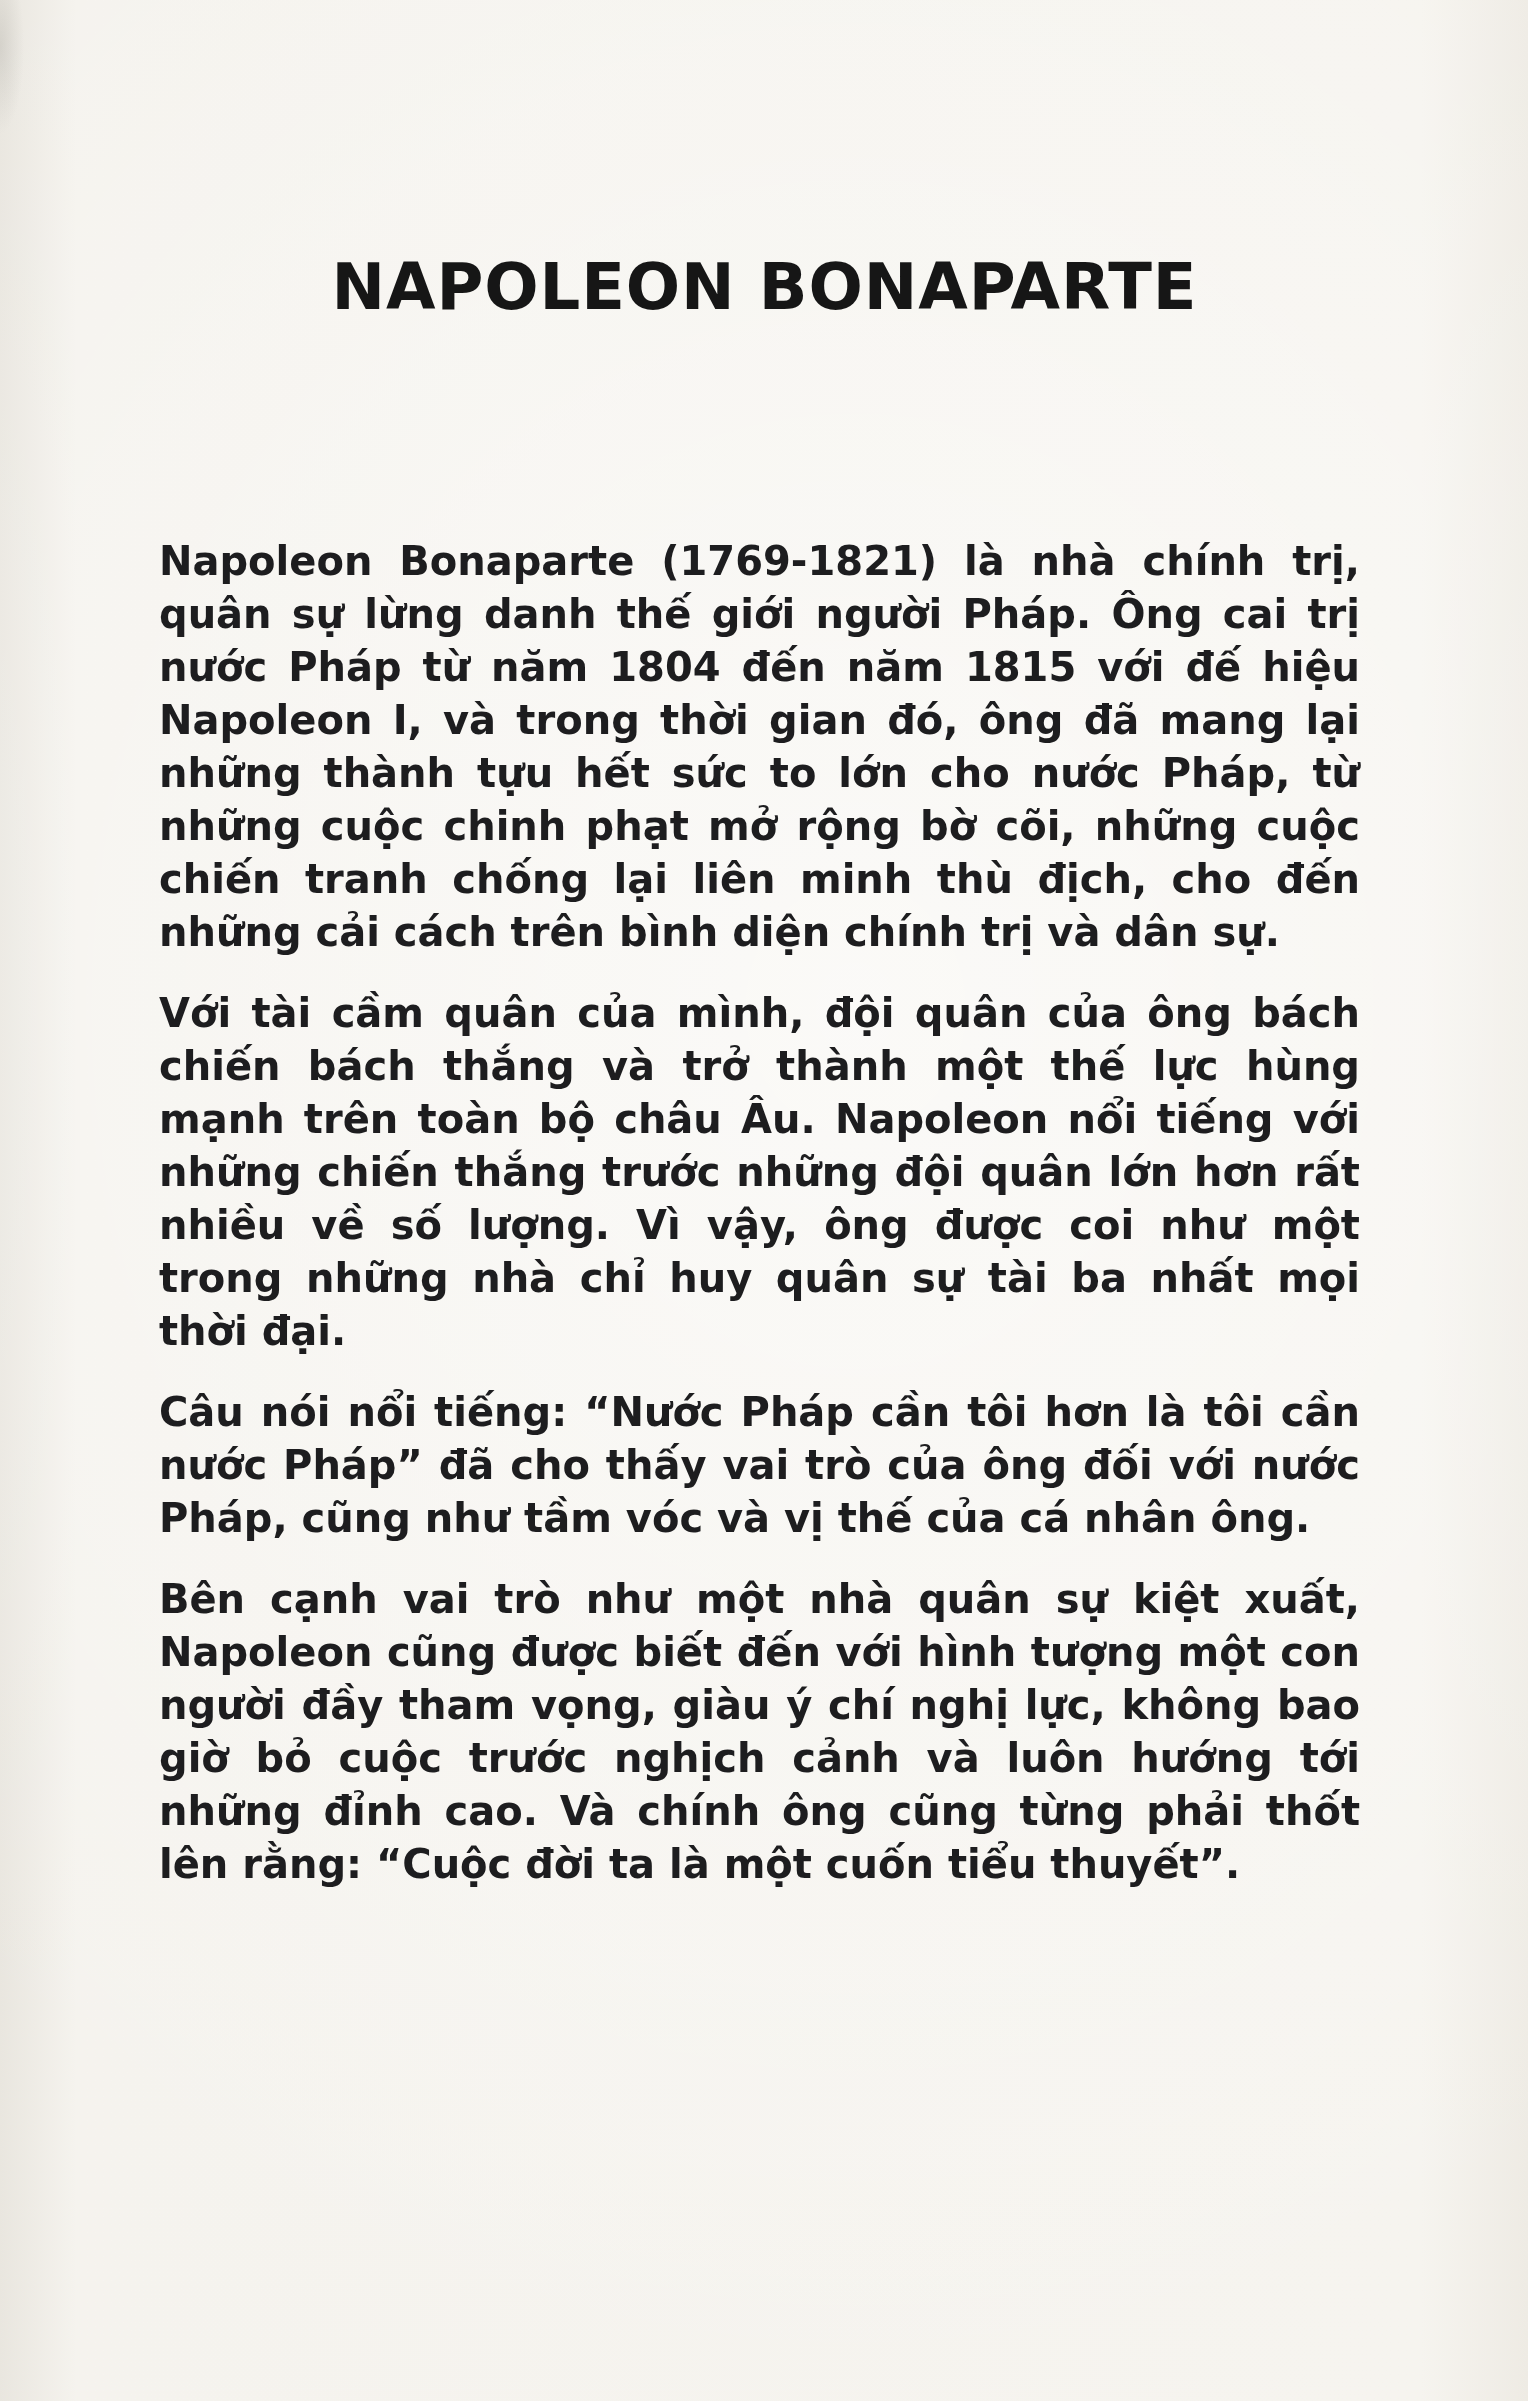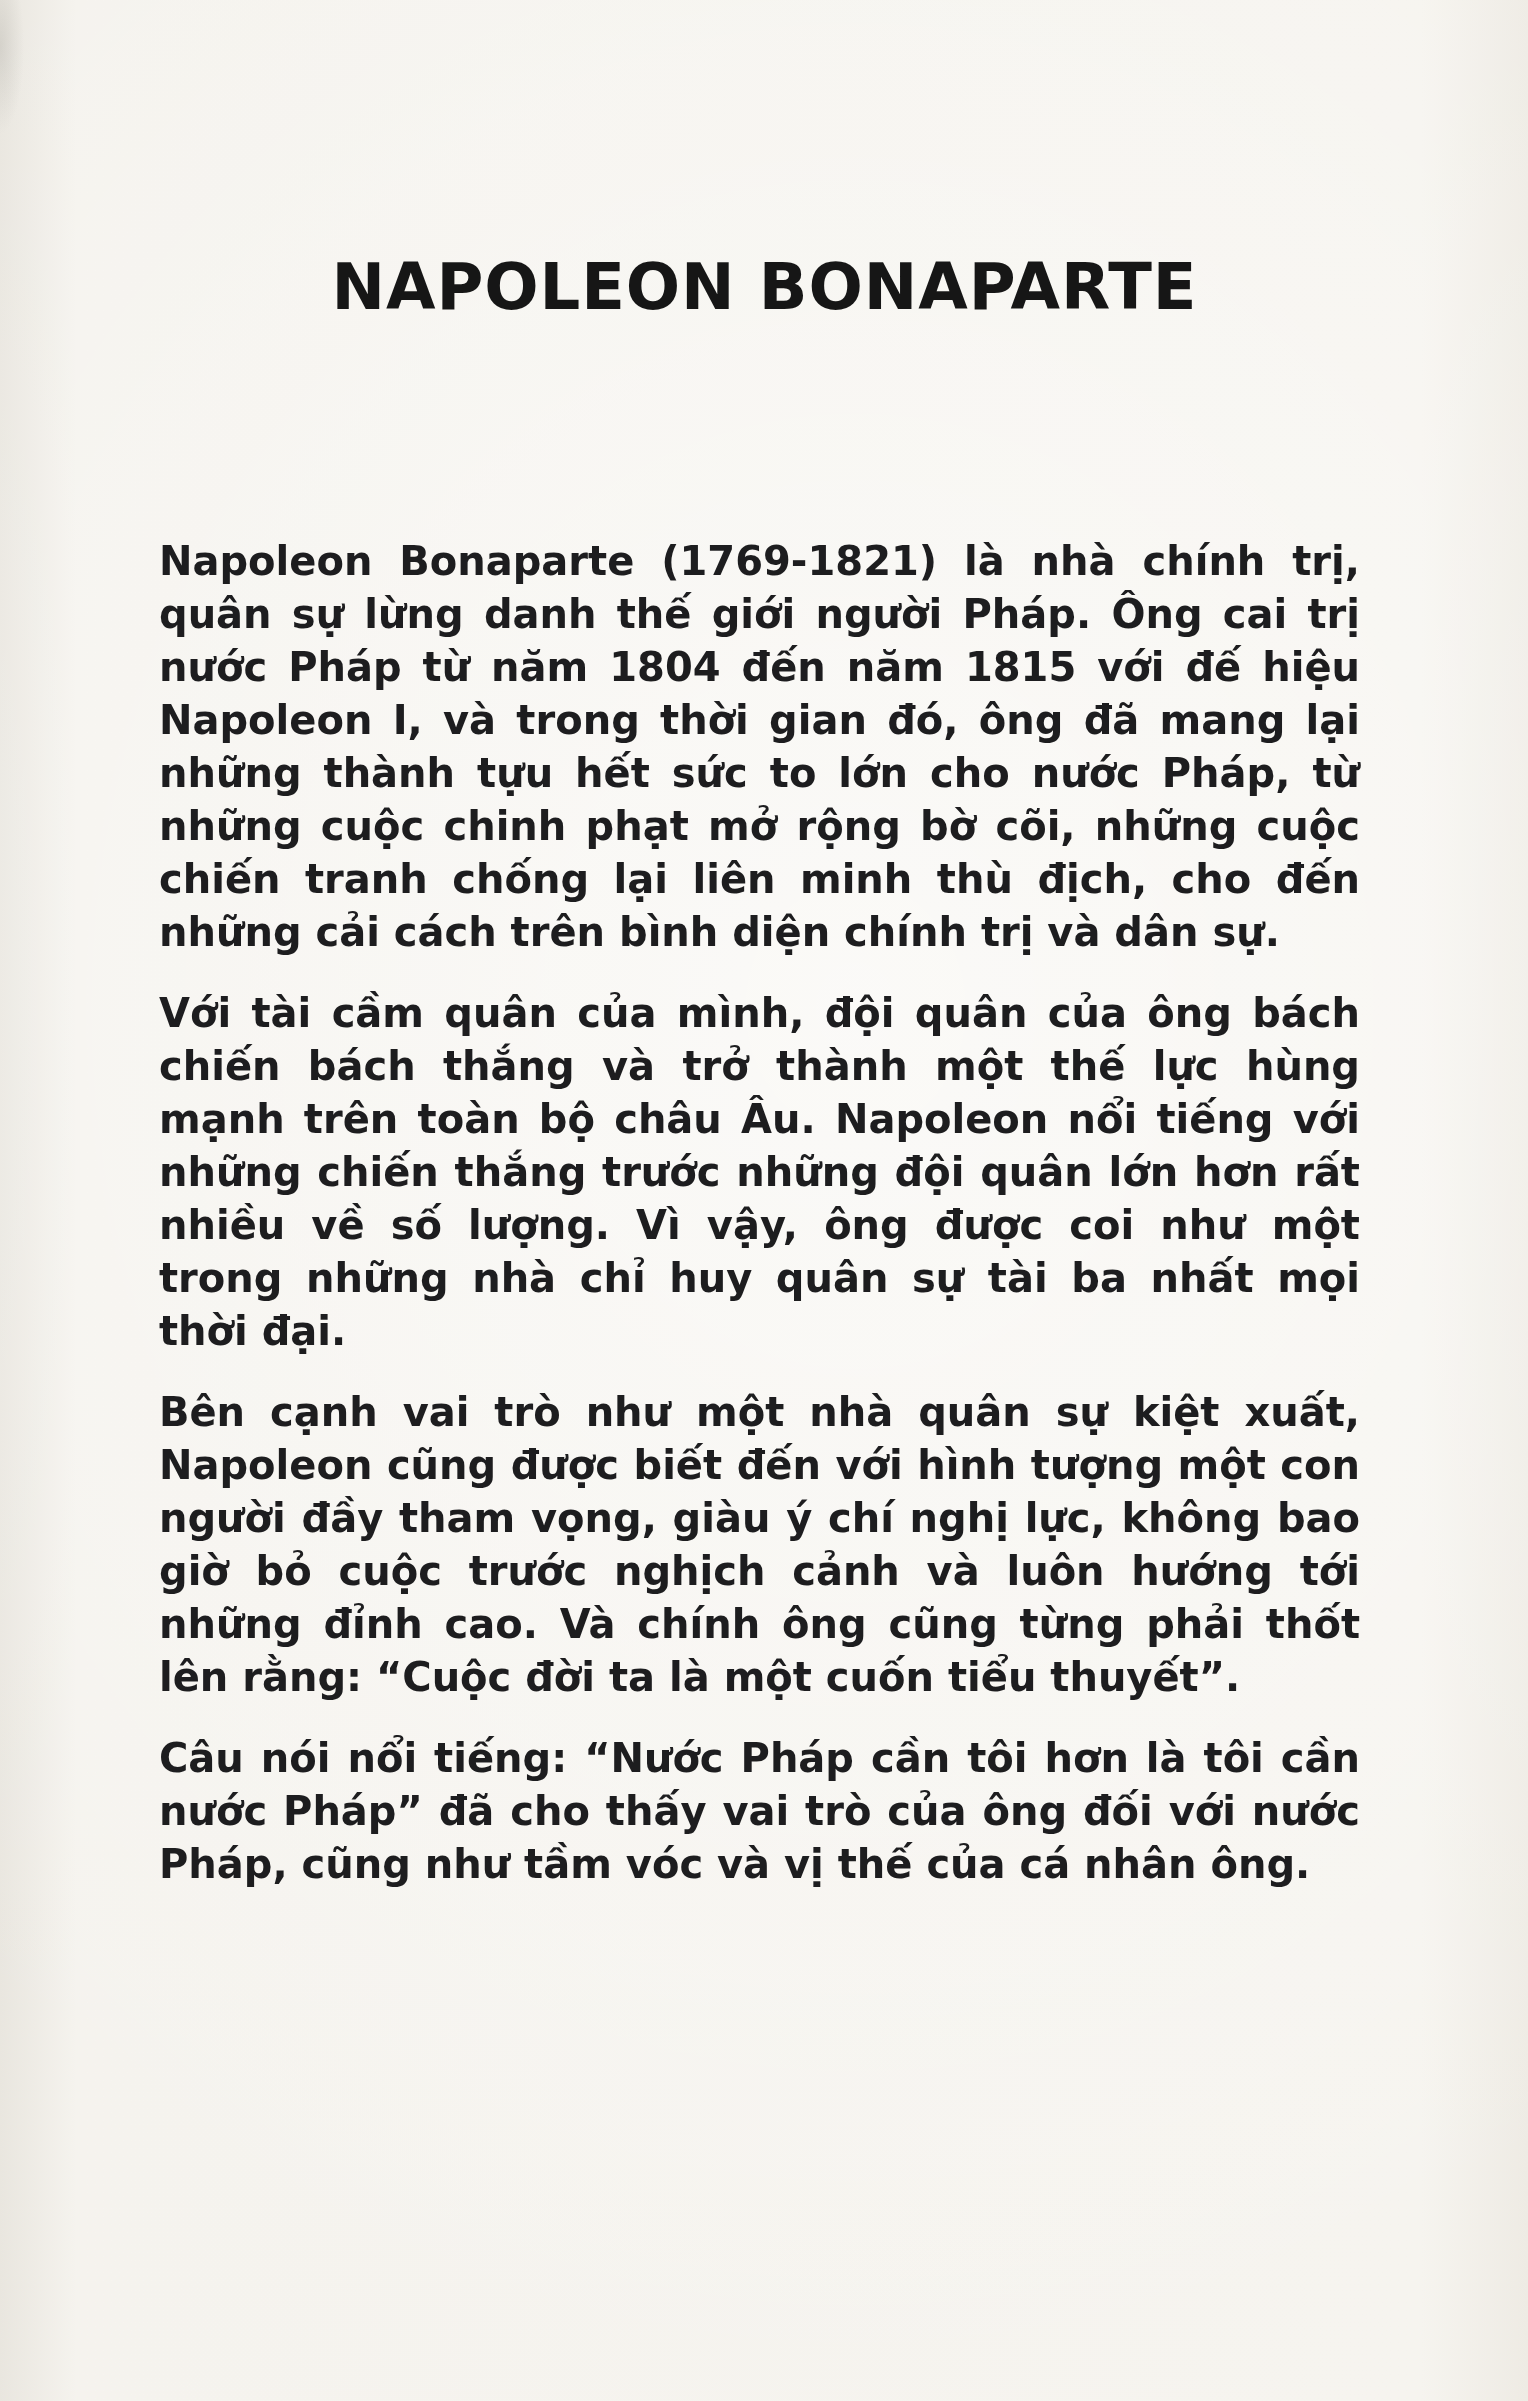--- a/index.html
+++ b/index.html
@@ -64,17 +64,17 @@
 </style>
 </head>
 <body>
 
 <div class="page">
   <h1 class="title">NAPOLEON BONAPARTE</h1>
 
   <div class="content">
     <p class="para">Napoleon Bonaparte (1769-1821) là nhà chính trị, quân sự lừng danh thế giới người Pháp. Ông cai trị nước Pháp từ năm 1804 đến năm 1815 với đế hiệu Napoleon I, và trong thời gian đó, ông đã mang lại những thành tựu hết sức to lớn cho nước Pháp, từ những cuộc chinh phạt mở rộng bờ cõi, những cuộc chiến tranh chống lại liên minh thù địch, cho đến những cải cách trên bình diện chính trị và dân sự.</p>
     <p class="para">Với tài cầm quân của mình, đội quân của ông bách chiến bách thắng và trở thành một thế lực hùng mạnh trên toàn bộ châu Âu. Napoleon nổi tiếng với những chiến thắng trước những đội quân lớn hơn rất nhiều về số lượng. Vì vậy, ông được coi như một trong những nhà chỉ huy quân sự tài ba nhất mọi thời đại.</p>
+    <p class="para">Câu nói nổi tiếng: “Nước Pháp cần tôi hơn là tôi cần nước Pháp” đã cho thấy vai trò của ông đối với nước Pháp, cũng như tầm vóc và vị thế của cá nhân ông.</p>
     <p class="para">Bên cạnh vai trò như một nhà quân sự kiệt xuất, Napoleon cũng được biết đến với hình tượng một con người đầy tham vọng, giàu ý chí nghị lực, không bao giờ bỏ cuộc trước nghịch cảnh và luôn hướng tới những đỉnh cao. Và chính ông cũng từng phải thốt lên rằng: “Cuộc đời ta là một cuốn tiểu thuyết”.</p>
-    <p class="para">Câu nói nổi tiếng: “Nước Pháp cần tôi hơn là tôi cần nước Pháp” đã cho thấy vai trò của ông đối với nước Pháp, cũng như tầm vóc và vị thế của cá nhân ông.</p>
   </div>
 </div>
 
 
 </body></html>

